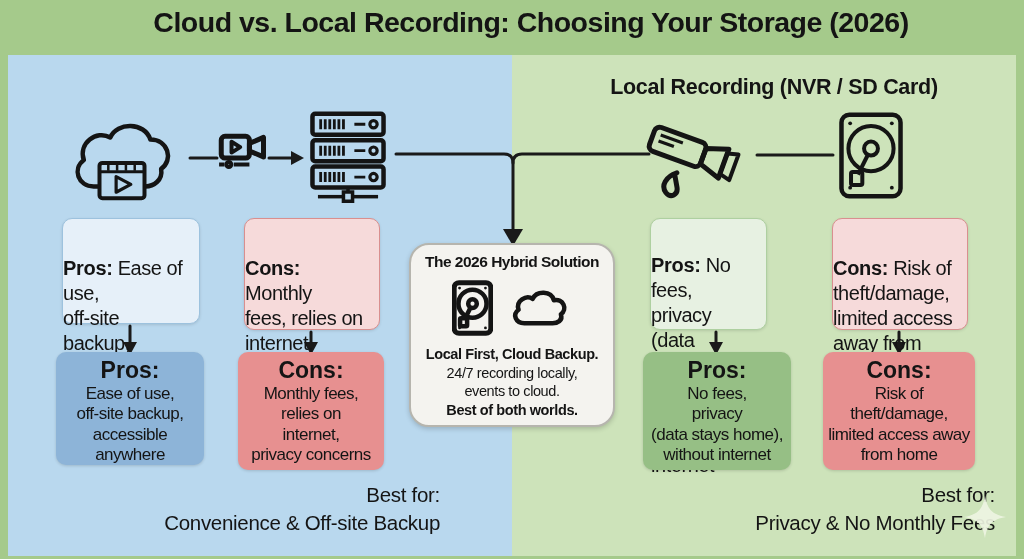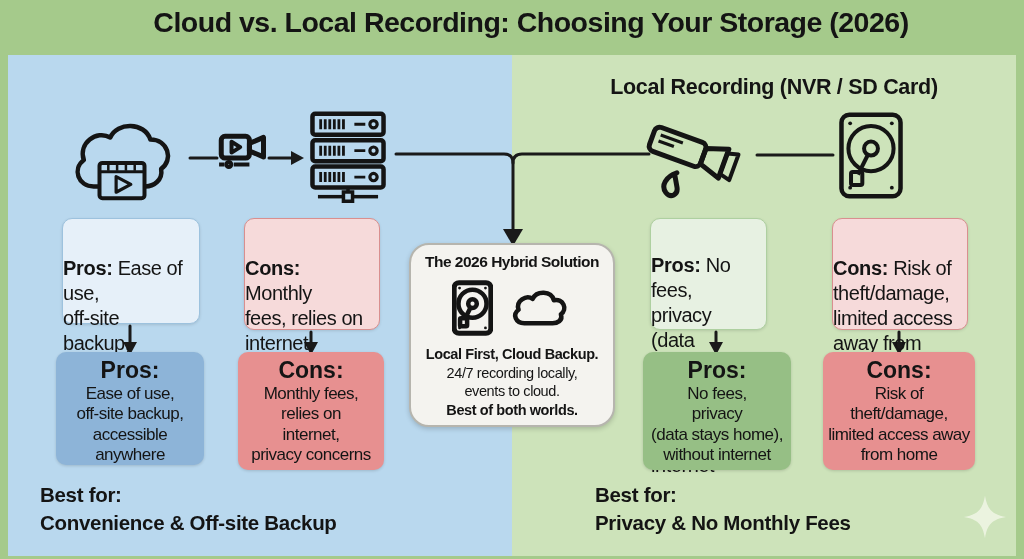--- a/index.html
+++ b/index.html
@@ -28,21 +28,21 @@
   .note-red{background:var(--cons-note-bg,#f6dada);border:1.5px solid var(--cons-note-border,#d98f8f);}
   .bigbox{
     border-radius:10px;text-align:center;box-sizing:border-box;padding:3px 4px;
     box-shadow:0 1px 3px rgba(0,0,0,.15);
   }
   .big-blue{background:var(--pros-big-blue,#8db4d8);}
   .big-green{background:var(--pros-big-green,#96bf85);}
   .big-red{background:var(--cons-big-red,#e79090);}
   .bb-head{font-size:23px;font-weight:bold;margin-top:2px;}
   .bb-body{font-size:17px;line-height:1.2;letter-spacing:-0.5px;white-space:pre-line;}
-  .bestfor{text-align:left;font-size:20.5px;font-weight:bold;line-height:1.35;letter-spacing:-0.3px;}
+  .bestfor{text-align:right;font-size:20.5px;font-weight:normal;line-height:1.35;letter-spacing:-0.3px;}
   .hybrid{
     left:409px;top:243px;width:206px;height:184px;box-sizing:border-box;
     background:var(--hybrid-bg,#f4f3ef);border:2px solid var(--hybrid-border,#b6b5ae);
     border-radius:20px;text-align:center;padding:8px 6px;
     box-shadow:0 2px 5px rgba(0,0,0,.18);
   }
   .hy-title{font-size:15.5px;font-weight:bold;letter-spacing:-0.5px;}
   .hy-icons{display:flex;justify-content:center;align-items:center;gap:16px;height:66px;margin-top:4px;}
   .hy-body{font-size:14.5px;line-height:1.28;letter-spacing:-0.4px;margin-top:4px;}
   .hy-b{font-weight:bold;}

